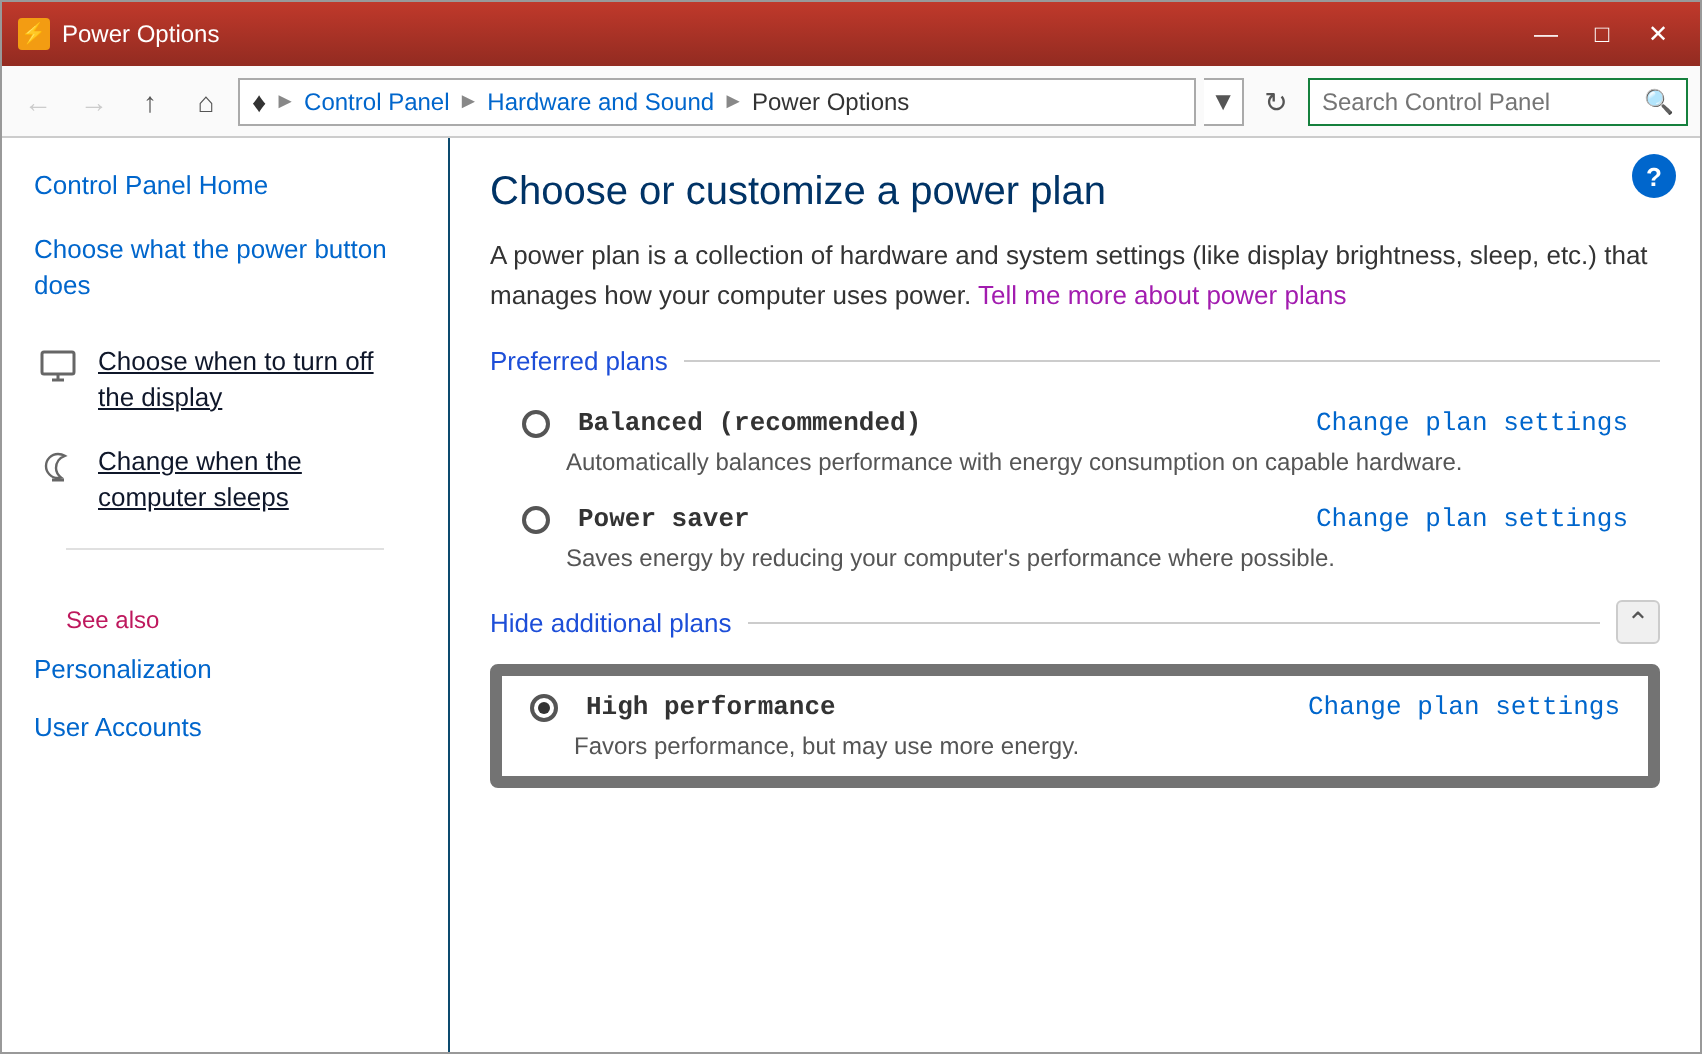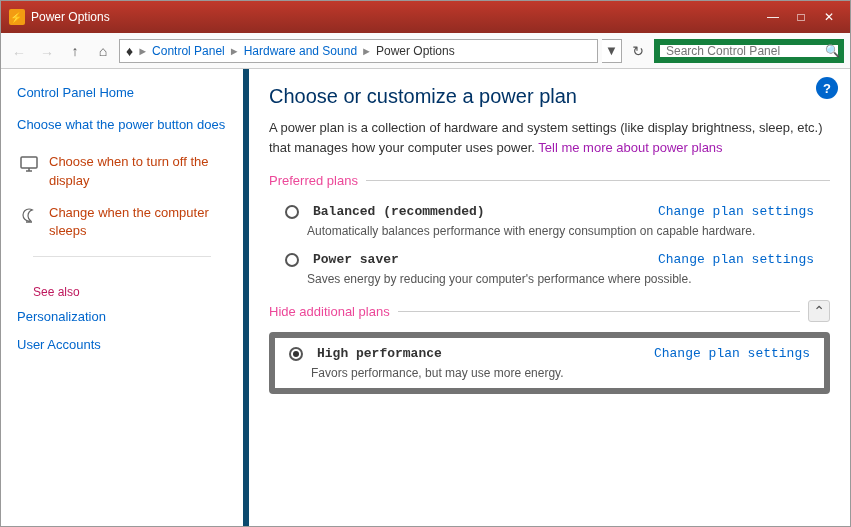--- a/index.html
+++ b/index.html
@@ -18,49 +18,49 @@
     
     .address-bar { background: #fafafa; border-bottom: 1px solid #ccc; height: 36px; display: flex; align-items: center; padding: 0 6px; gap: 4px; flex-shrink: 0; }
     .nav-btn { width: 24px; height: 24px; background: transparent; border: none; cursor: pointer; display: flex; align-items: center; justify-content: center; color: #555; font-size: 14px; border-radius: 3px; }
     .nav-btn.disabled { color: #ccc; cursor: default; }
     .address-path { flex: 1; height: 24px; background: white; border: 1px solid #aaa; display: flex; align-items: center; padding: 0 6px; font-size: 12px; color: #333; gap: 4px; }
     .path-separator { color: #888; font-size: 11px; }
     .path-item { color: #333; }
     .path-item.link { color: #0066cc; cursor: pointer; }
     .path-dropdown { width: 20px; height: 24px; background: white; border: 1px solid #aaa; border-left: none; display: flex; align-items: center; justify-content: center; cursor: pointer; color: #555; }
     .refresh-btn { width: 24px; height: 24px; background: transparent; border: none; cursor: pointer; display: flex; align-items: center; justify-content: center; color: #555; font-size: 14px; }
-    .search-box { width: 190px; height: 24px; border: 6px solid #15803d; background: white; display: flex; align-items: center; padding: 0 6px; gap: 4px; }
+    .search-box { width: 190px; height: 24px; border: 1px solid #15803d; background: white; display: flex; align-items: center; padding: 0 6px; gap: 4px; }
     .search-box input { border: none; outline: none; flex: 1; font-size: 12px; color: #999; background: transparent; }
     .search-icon-wrap { color: #888; font-size: 12px; }
 
     
     .main-layout { display: flex; flex: 1; overflow: hidden; }
 
     
-    .sidebar { width: 248px; background: white; border-right: 6px solid #0c4a6e; padding: 12px 0; flex-shrink: 0; overflow-y: auto; }
+    .sidebar { width: 224px; background: white; border-right: 1px solid #0c4a6e; padding: 12px 0; flex-shrink: 0; overflow-y: auto; }
     .sidebar-nav { padding: 0 16px; }
     .sidebar-link { display: block; color: #0066cc; text-decoration: none; font-size: 13px; padding: 3px 0; cursor: pointer; line-height: 1.4; }
     .sidebar-item-with-icon { display: flex; align-items: flex-start; gap: 8px; padding: 4px 0; cursor: pointer; }
     .sidebar-item-icon { width: 24px; height: 24px; flex-shrink: 0; display: flex; align-items: center; justify-content: center; }
-    .sidebar-item-text { color: #c2410c; font-size: 13px; line-height: 1.4; }
+    .sidebar-item-text { color: #0f172a; font-size: 13px; line-height: 1.4; text-decoration: underline; }
     .sidebar-divider { height: 1px; background: #e0e0e0; margin: 12px 16px; }
     .sidebar-section-title { font-size: 12px; color: #be185d; padding: 0 16px 6px 16px; margin-top: 28px; }
 
     
     .content { flex: 1; background: white; padding: 16px 20px; overflow-y: auto; position: relative; }
     .help-btn { position: absolute; top: 8px; right: 12px; width: 22px; height: 22px; background: #0066cc; color: white; border-radius: 50%; display: flex; align-items: center; justify-content: center; font-weight: bold; font-size: 13px; cursor: pointer; }
 
     .page-title { font-size: 20px; font-weight: 300; color: #003366; margin-bottom: 10px; }
     .page-description { font-size: 13px; color: #333; line-height: 1.5; margin-bottom: 16px; }
     .page-description a { color: #a21caf; text-decoration: none; }
 
     
     .plans-section { margin-bottom: 8px; }
     .section-header { display: flex; align-items: center; gap: 8px; margin-bottom: 10px; }
-    .section-label { font-size: 13px; color: #ec4899; white-space: nowrap; }
+    .section-label { font-size: 13px; color: #1d4ed8; white-space: nowrap; }
     .section-line { flex: 1; height: 1px; background: #ccc; }
     .section-toggle { width: 22px; height: 22px; border: 1px solid #ccc; background: #f0f0f0; display: flex; align-items: center; justify-content: center; cursor: pointer; border-radius: 3px; color: #555; font-size: 14px; }
 
     .plan-item { padding: 6px 16px; margin-bottom: 2px; }
     .plan-item.highlighted { border: 6px solid #737373; border-radius: 4px; background: #fff; padding: 8px 14px; }
     .plan-row { display: flex; align-items: center; gap: 14px; font-family: Liberation Mono, monospace; }
     .plan-name { font-weight: bold; font-size: 13px; color: #333; flex: 1; }
     .plan-desc { font-size: 12px; color: #555; margin-top: 5px; padding-left: 22px; }
     .change-plan-link { color: #0066cc; font-size: 13px; cursor: pointer; white-space: nowrap; text-decoration: none; }
     .radio { width: 14px; height: 14px; border-radius: 50%; border: 2px solid #555; display: flex; align-items: center; justify-content: center; flex-shrink: 0; }

